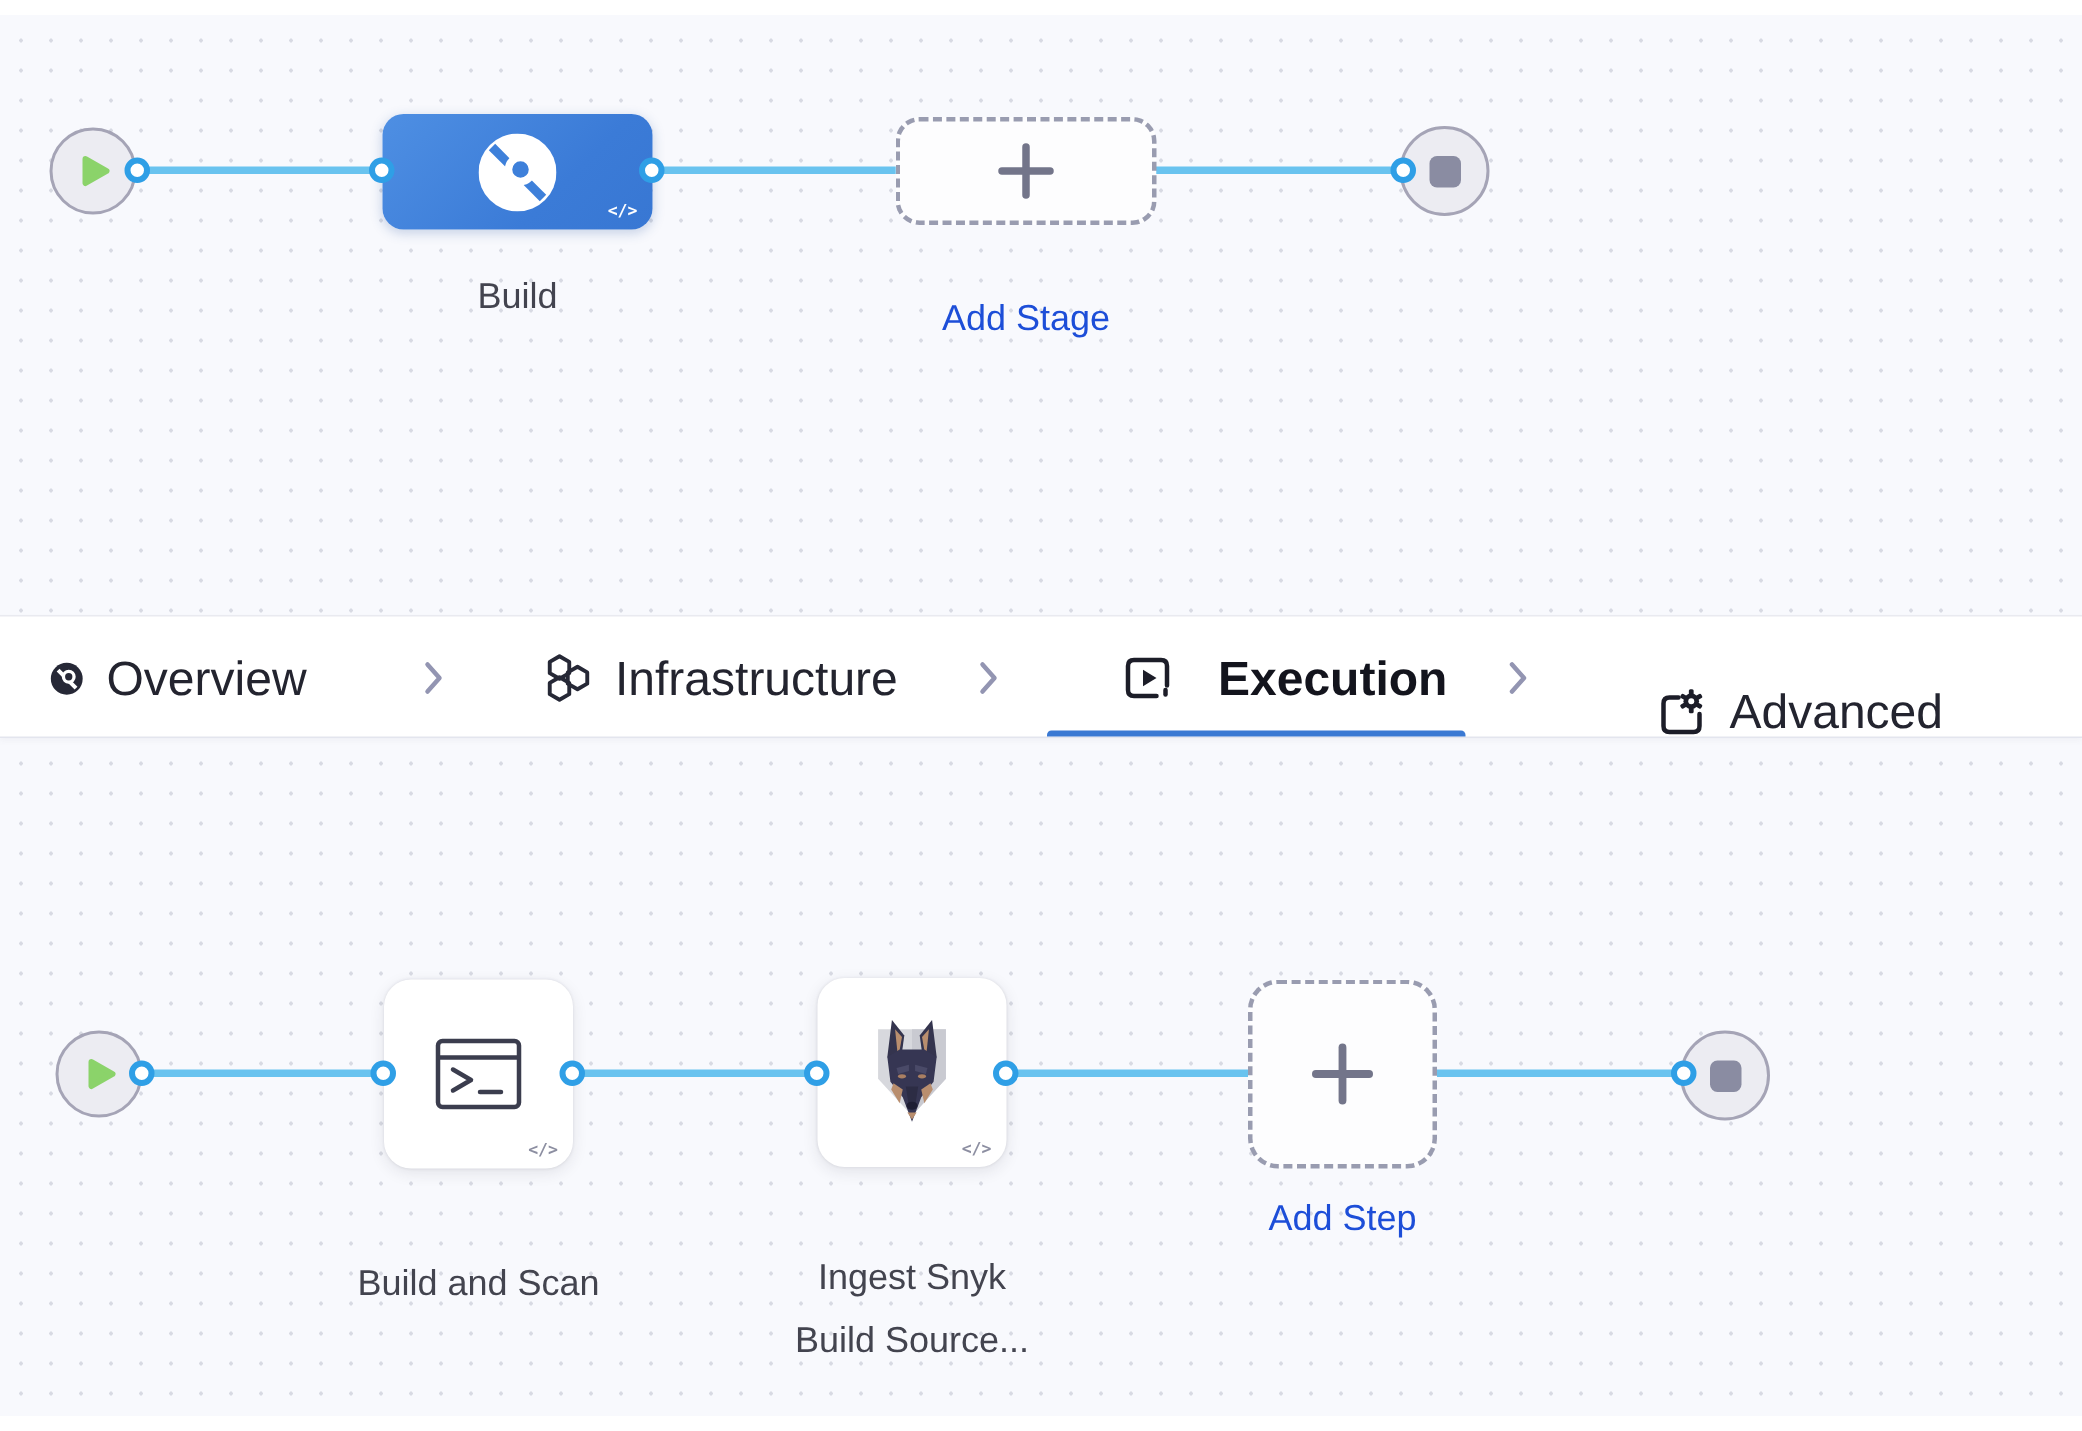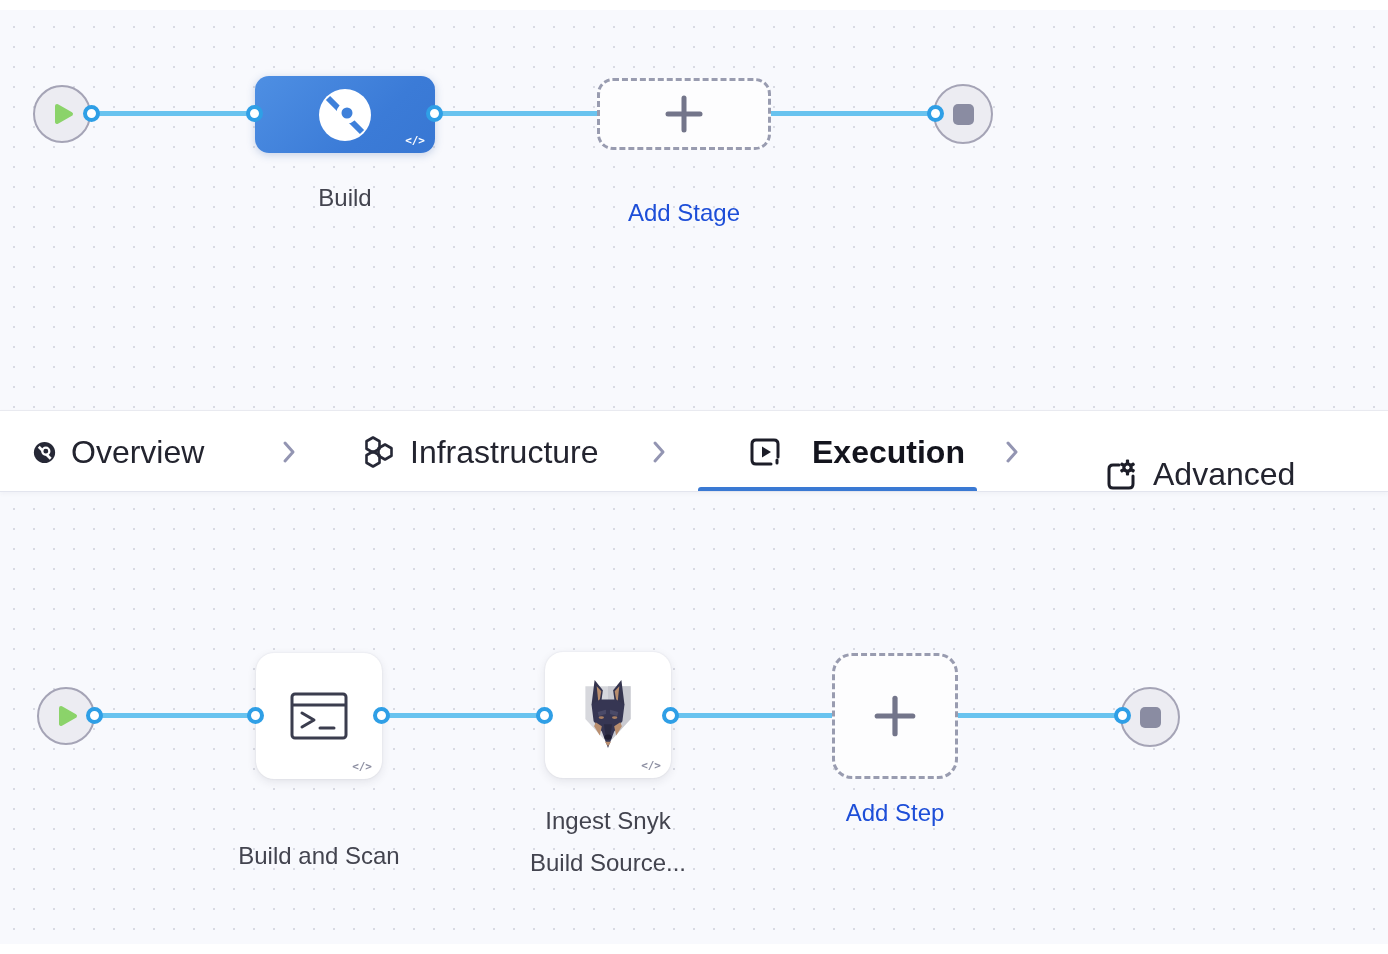--- a/index.html
+++ b/index.html
@@ -41,21 +41,21 @@
     box-shadow:0 3px 10px rgba(40,41,61,0.10), 0 0 2px rgba(40,41,61,0.10);
     display:flex; align-items:center; justify-content:center; z-index:2; cursor:pointer; }
 
   .code-glyph { position:absolute; right:10px; bottom:6px; font-family:"DejaVu Sans Mono", monospace;
     font-size:11px; font-weight:700; }
   .code-glyph.on-blue { color:#ffffff; }
   .code-glyph.on-white { color:#8c8ea1; }
 
   .node-label { position:absolute; text-align:center; font-size:24px; color:#43444f; z-index:1; }
   .node-label.muted { color:#1d4ed8; }
-  .two-line { line-height:42px; }
+  .two-line { line-height:42px;margin-top:31px; }
 
   .tabbar { position:absolute; top:410px; left:0; width:1388px; height:82px; background:#ffffff;
     border-top:1px solid #e9eaf0; border-bottom:1px solid #e3e5ee;
     box-shadow:0 2px 4px rgba(96,97,112,0.05); z-index:5; }
   .tab { position:absolute; top:0; height:82px; display:flex; align-items:center; gap:15px;
     font-size:32px; color:#23242f; cursor:pointer; }
   .tab .tab-label { white-space:nowrap; }
   .tab.active .tab-label { font-weight:700; color:#13141d;margin-left:14px; }
   .chevron-sep { position:absolute; top:0; height:82px; display:flex; align-items:center; }
   .active-underline { position:absolute; left:698px; bottom:0; width:279px; height:4px;

